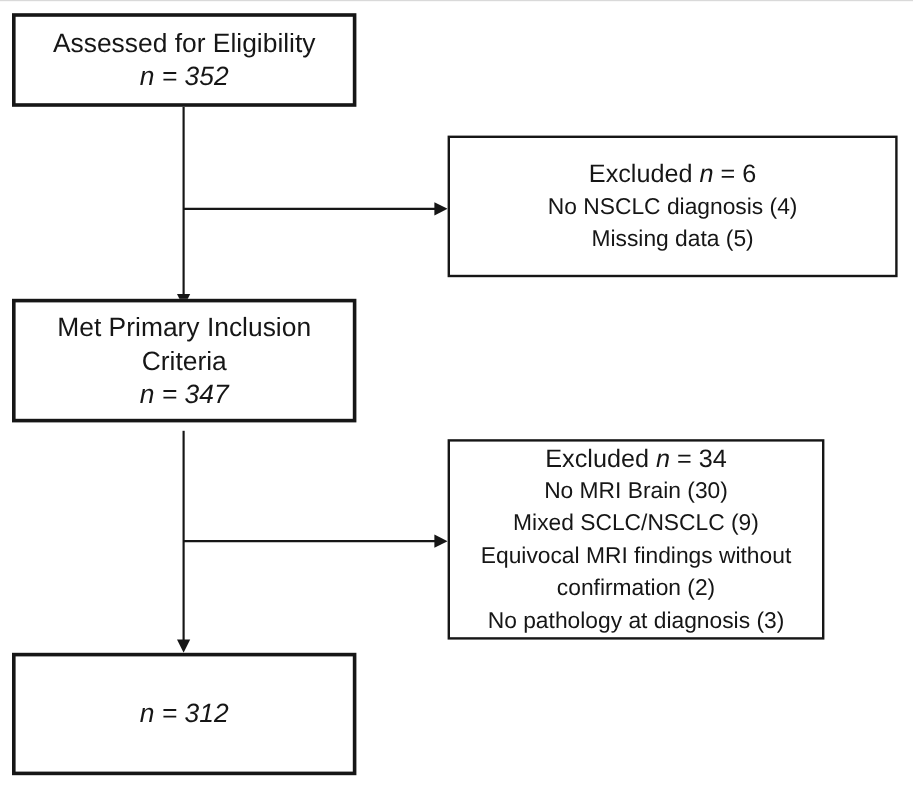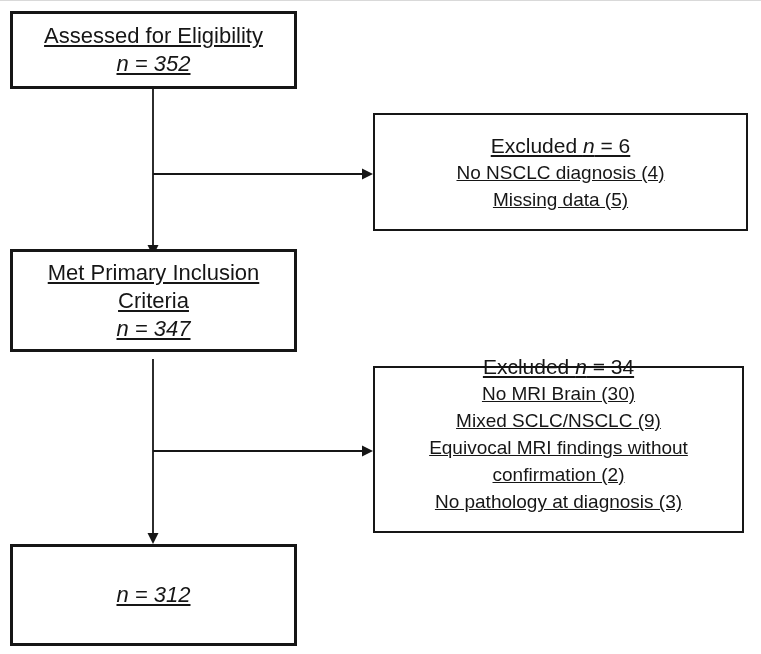--- a/index.html
+++ b/index.html
@@ -29,45 +29,44 @@
     position: absolute;
     background: #ffffff;
     border: 3px solid #161616;
     box-sizing: border-box;
     color: #161616;
     text-align: center;
     display: flex;
     flex-direction: column;
     justify-content: center;
     align-items: center;
-    text-decoration: underline;
   }
   .main-box {
     font-size: 22px;
     line-height: 28px;
   }
   .main-box .title {
     max-width: 238px;
     margin: 0 auto;
   }
   .excluded-box {
     border-width: 2px;
     font-size: 19px;
     line-height: 27px;
-    padding: 16px 14px;
+    padding: 3px 14px;
   }
   .excluded-box .ex-title {
     font-size: 21px;
   }
   .it { font-style: italic; }
 
   #box-assessed  { left: 10px;  top: 10px;  width: 287px; height: 78px;  }
   #box-excluded1 { left: 373px; top: 112px; width: 375px; height: 118px; }
   #box-inclusion { left: 10px;  top: 248px; width: 287px; height: 103px; }
-  #box-excluded2 { left: 373px; top: 365px; width: 371px; height: 167px; justify-content: flex-end; }
+  #box-excluded2 { left: 373px; top: 365px; width: 314px; height: 167px; }
   #box-final     { left: 10px;  top: 543px; width: 287px; height: 102px; }
 </style>
 </head>
 <body>
 
 <div class="canvas">
 
   <svg class="connectors" viewBox="0 0 761 654" aria-hidden="true">
 
     <g>

